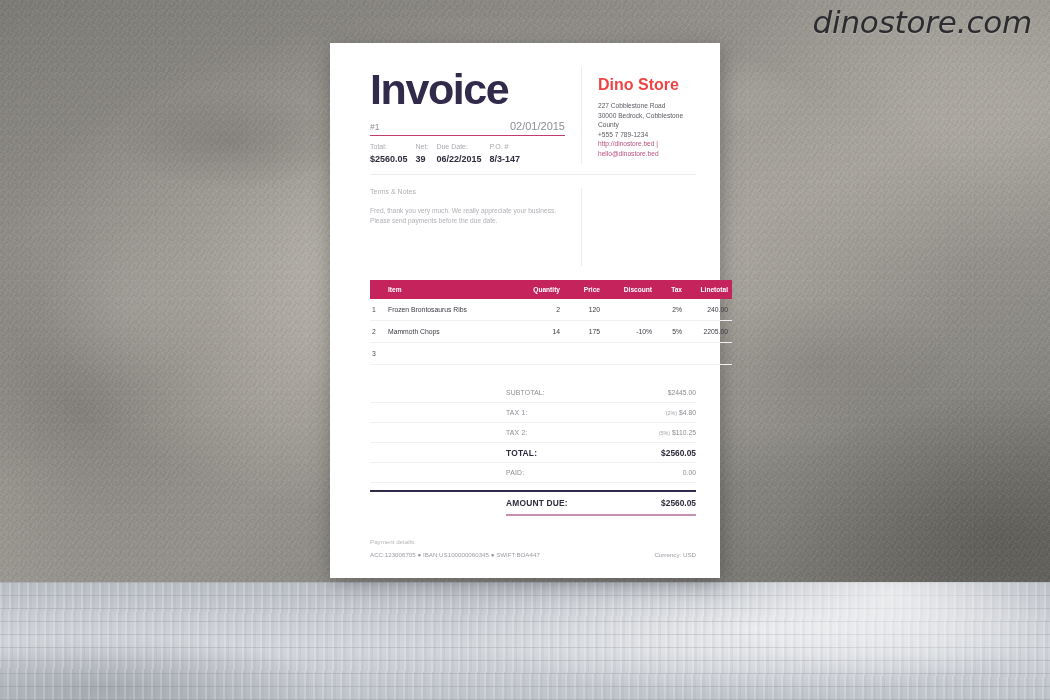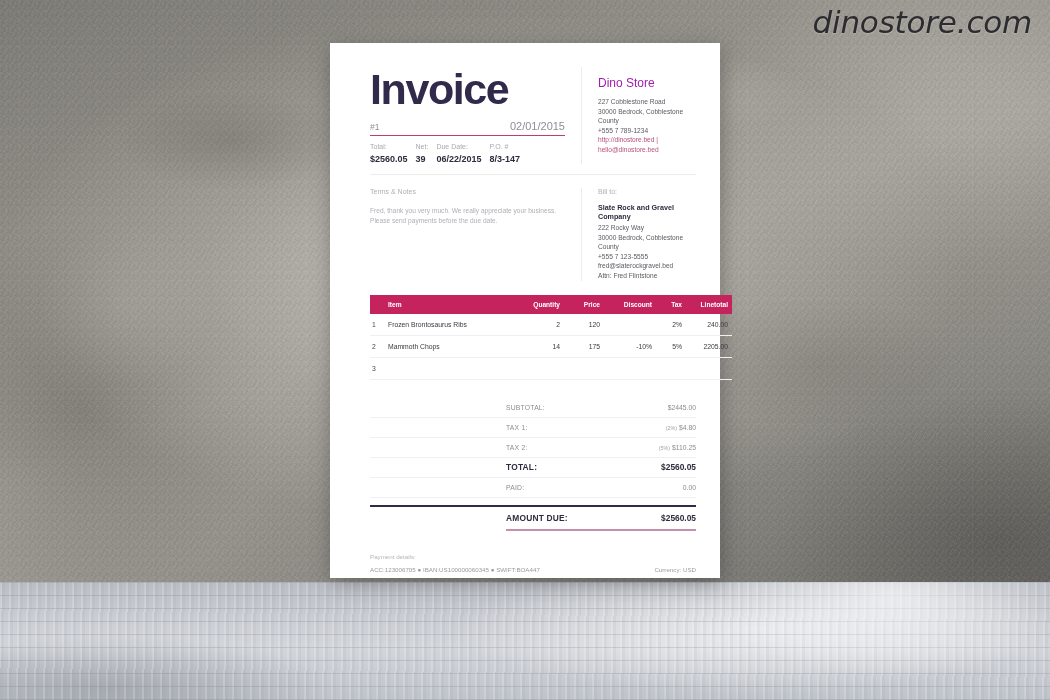--- a/index.html
+++ b/index.html
@@ -162,23 +162,23 @@
     color: #2f2b3c;
     white-space: nowrap;
   }
 
   .head-right {
     flex: 1;
     padding-left: 16px;
     padding-top: 9px;
   }
   .company-name {
-    font-size: 12px;
-    font-weight: 400;
-    color: #a21caf;
+    font-size: 16px;
+    font-weight: 700;
+    color: #ef4444;
     margin-bottom: 7px;
   }
   .company-lines { font-size: 6.6px; line-height: 9.6px; color: #5a5a62; }
   .company-lines .link { color: #b9507e; }
 
   
   .mid {
     display: flex;
     padding-top: 13px;
     padding-bottom: 14px;
@@ -357,31 +357,20 @@
         </div>
       </div>
     </div>
 
     <div class="mid">
       <div class="mid-left">
         <div class="terms-label">Terms &amp; Notes</div>
         <div class="terms-body">
           <div>Fred, thank you very much. We really appreciate your business.</div>
           <div>Please send payments before the due date.</div>
-        </div>
-      </div>
-      <div class="mid-right">
-        <div class="billto-label">Bill to:</div>
-        <div class="billto-name">Slate Rock and Gravel Company</div>
-        <div class="billto-lines">
-          <div>222 Rocky Way</div>
-          <div>30000 Bedrock, Cobblestone County</div>
-          <div>+555 7 123-5555</div>
-          <div>fred@slaterockgravel.bed</div>
-          <div>Attn: Fred Flintstone</div>
         </div>
       </div>
     </div>
 
     <table class="items">
       <colgroup>
         <col style="width:14px">
         <col style="width:128px">
         <col style="width:52px">
         <col style="width:40px">

